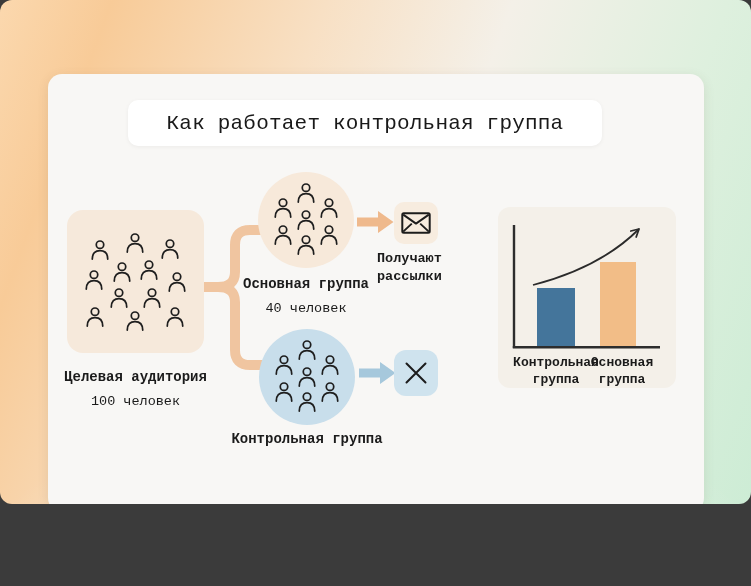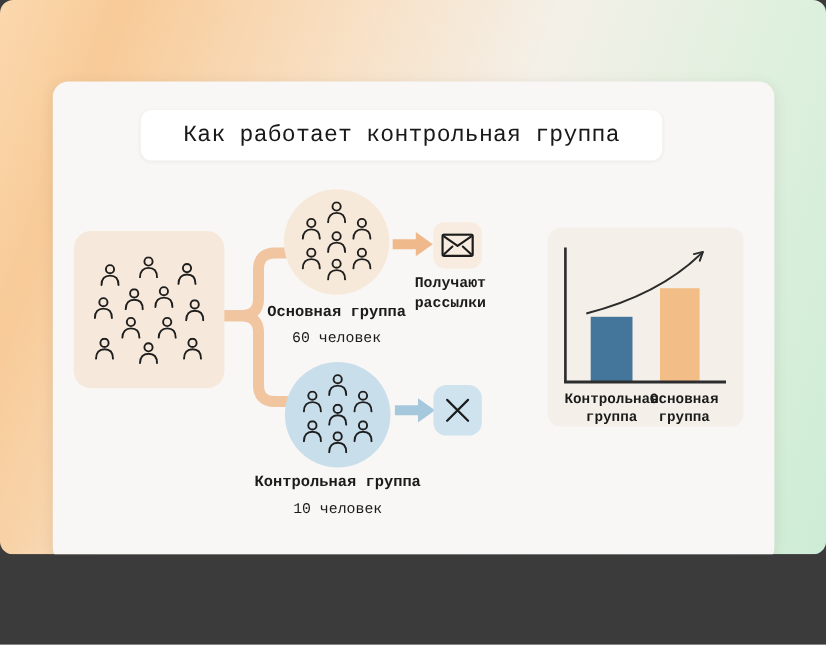--- a/index.html
+++ b/index.html
@@ -83,35 +83,39 @@
           <use href="#person" xlink:href="#person" x="44" y="52" width="22" height="20"></use>
           <use href="#person" xlink:href="#person" x="71" y="50" width="22" height="20"></use>
           <use href="#person" xlink:href="#person" x="99" y="62" width="22" height="20"></use>
           <use href="#person" xlink:href="#person" x="41" y="78" width="22" height="20"></use>
           <use href="#person" xlink:href="#person" x="74" y="78" width="22" height="20"></use>
           <use href="#person" xlink:href="#person" x="17" y="97" width="22" height="20"></use>
           <use href="#person" xlink:href="#person" x="57" y="101" width="22" height="20"></use>
           <use href="#person" xlink:href="#person" x="97" y="97" width="22" height="20"></use>
         </svg>
     </div>
+    <div class="lbl audience-lbl">
+      <div class="t">Целевая аудитория</div>
+      <div class="c">100 человек</div>
+    </div>
 
     <div class="circle circle-main">
       <svg width="96" height="96" viewBox="0 0 96 96">
           <use href="#person" xlink:href="#person" x="37" y="11" width="22" height="20"></use>
           <use href="#person" xlink:href="#person" x="14" y="26" width="22" height="20"></use>
           <use href="#person" xlink:href="#person" x="60" y="26" width="22" height="20"></use>
           <use href="#person" xlink:href="#person" x="37" y="38" width="22" height="20"></use>
           <use href="#person" xlink:href="#person" x="14" y="53" width="22" height="20"></use>
           <use href="#person" xlink:href="#person" x="60" y="53" width="22" height="20"></use>
           <use href="#person" xlink:href="#person" x="37" y="63" width="22" height="20"></use>
         </svg>
     </div>
     <div class="lbl main-lbl">
       <div class="t">Основная группа</div>
-      <div class="c">60 человек</div>
+      <div class="c">40 человек</div>
     </div>
     <div class="tile tile-mail">
       <svg width="30" height="22" viewBox="0 0 30 22">
         <rect x="1.3" y="1.3" width="27.4" height="19.4" rx="1.5" fill="none" stroke="#1c1c1c" stroke-width="2"></rect>
         <path d="M2.2 2.6 L15 11.6 L27.8 2.6 M2.2 19.6 L10.8 11.6 M27.8 19.6 L19.2 11.6" fill="none" stroke="#1c1c1c" stroke-width="1.9" stroke-linejoin="round"></path>
       </svg>
     </div>
     <div class="outcome mail-text">Получают рассылки</div>
 
     <div class="circle circle-control">
@@ -120,21 +124,20 @@
           <use href="#person" xlink:href="#person" x="14" y="26" width="22" height="20"></use>
           <use href="#person" xlink:href="#person" x="60" y="26" width="22" height="20"></use>
           <use href="#person" xlink:href="#person" x="37" y="38" width="22" height="20"></use>
           <use href="#person" xlink:href="#person" x="14" y="53" width="22" height="20"></use>
           <use href="#person" xlink:href="#person" x="60" y="53" width="22" height="20"></use>
           <use href="#person" xlink:href="#person" x="37" y="63" width="22" height="20"></use>
         </svg>
     </div>
     <div class="lbl control-lbl">
       <div class="t">Контрольная группа</div>
-      <div class="c">10 человек</div>
     </div>
     <div class="tile tile-block">
       <svg width="26" height="26" viewBox="0 0 26 26">
         <path d="M3.5 3.5 L22.5 22.5 M22.5 3.5 L3.5 22.5" stroke="#1c1c1c" stroke-width="2" stroke-linecap="round"></path>
       </svg>
     </div>
 
     <div class="chart-card">
       <svg width="178" height="145" viewBox="0 0 178 145">
         <rect x="39" width="38" y="81" height="59" fill="#44759b"></rect>

